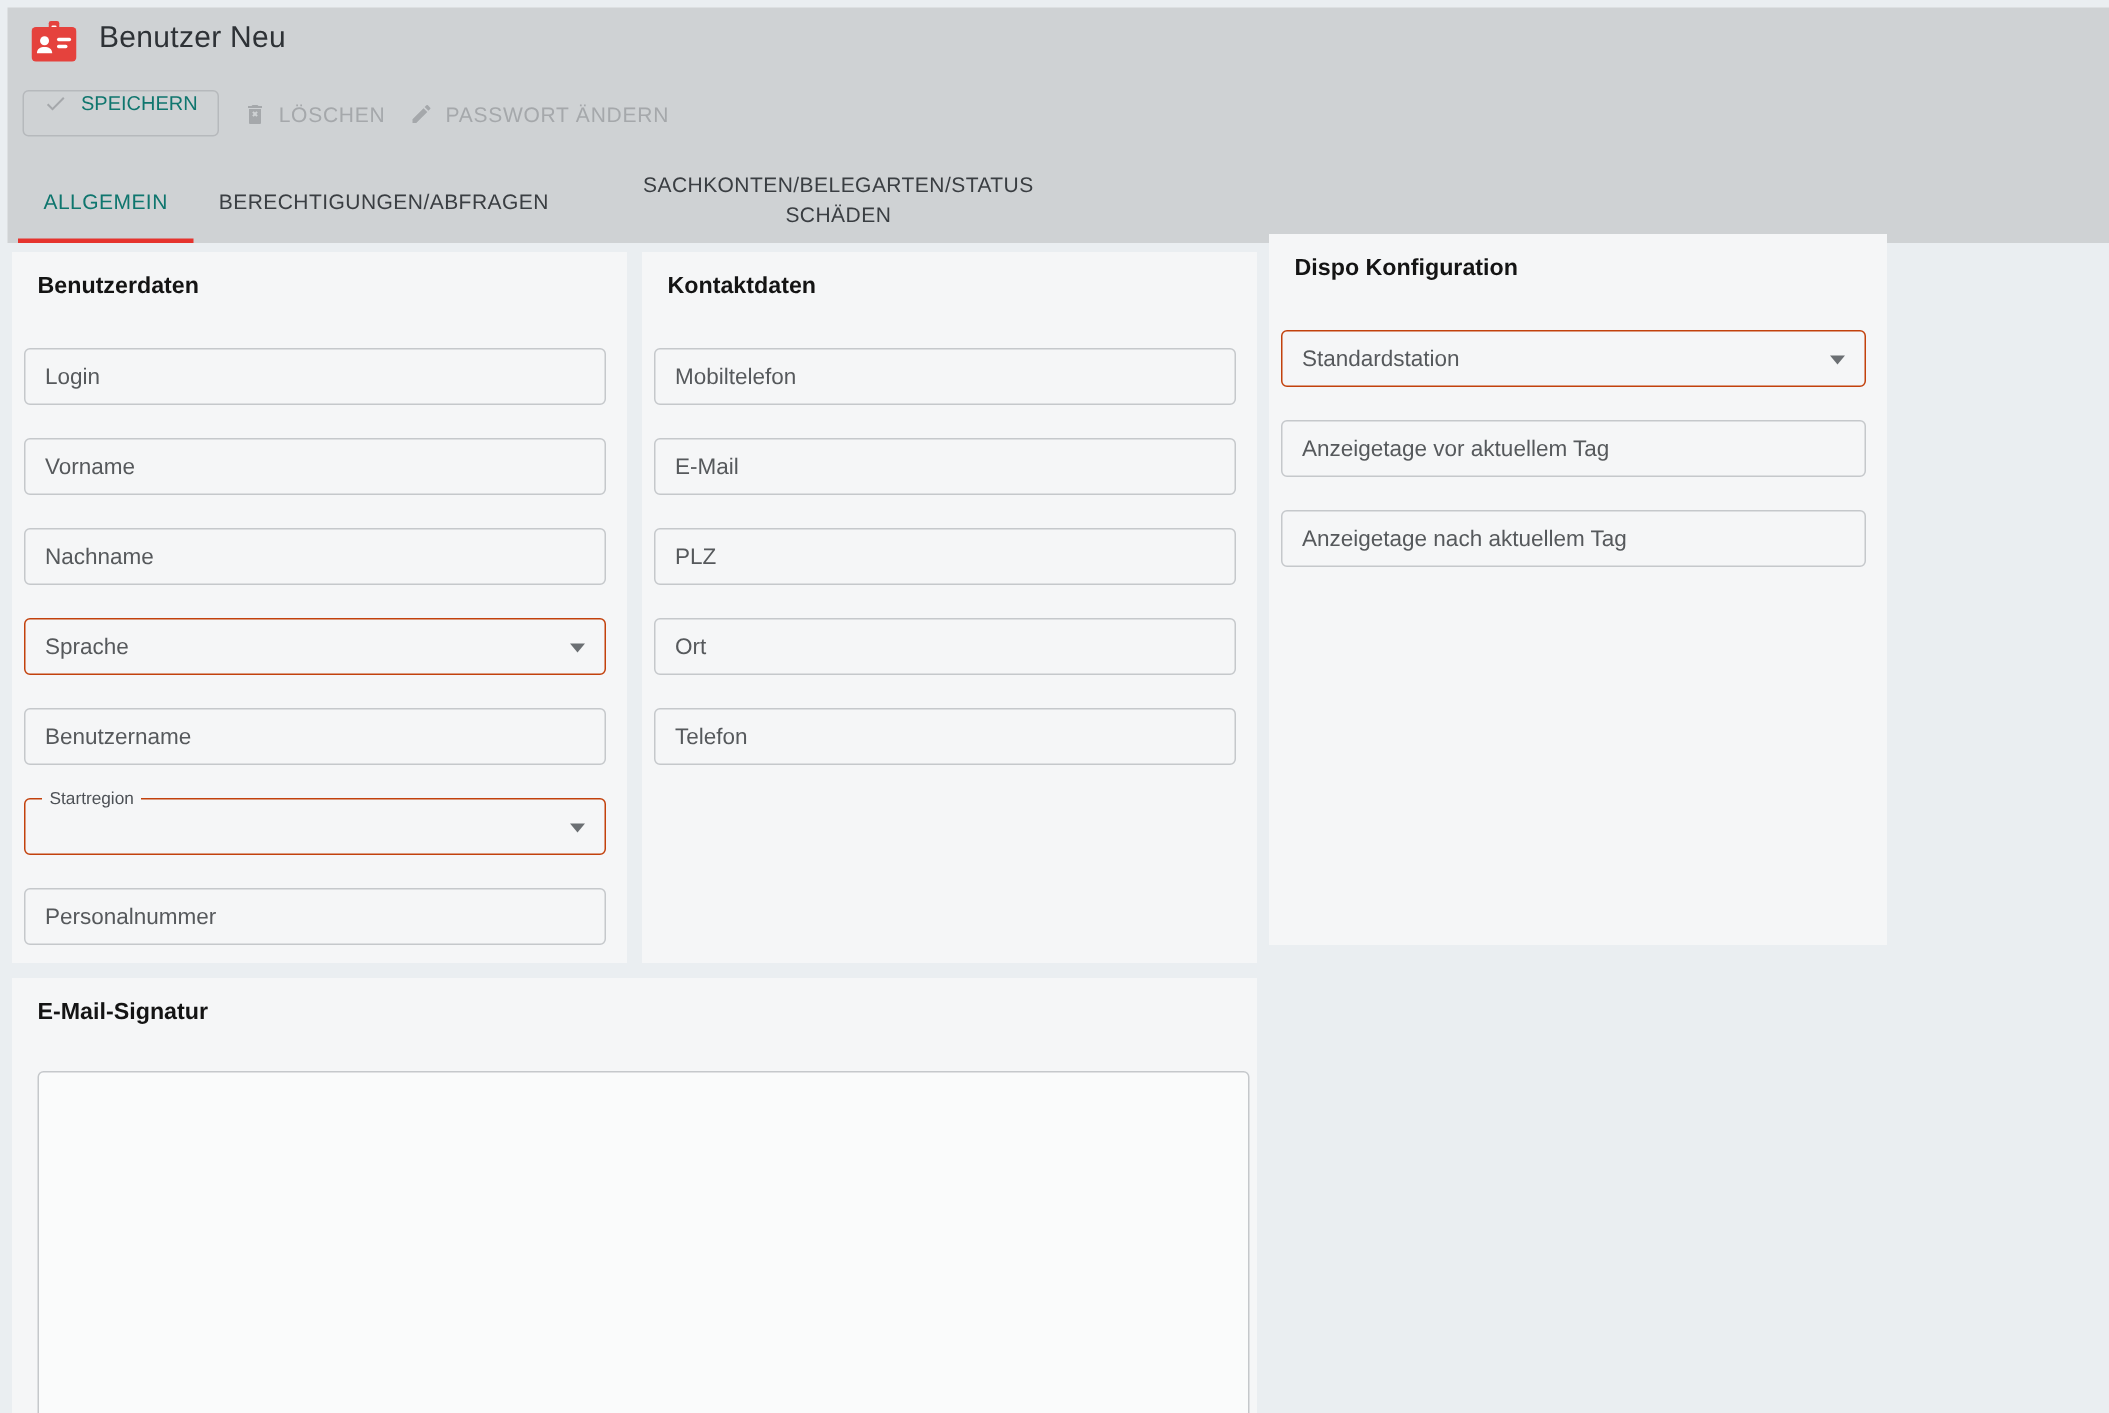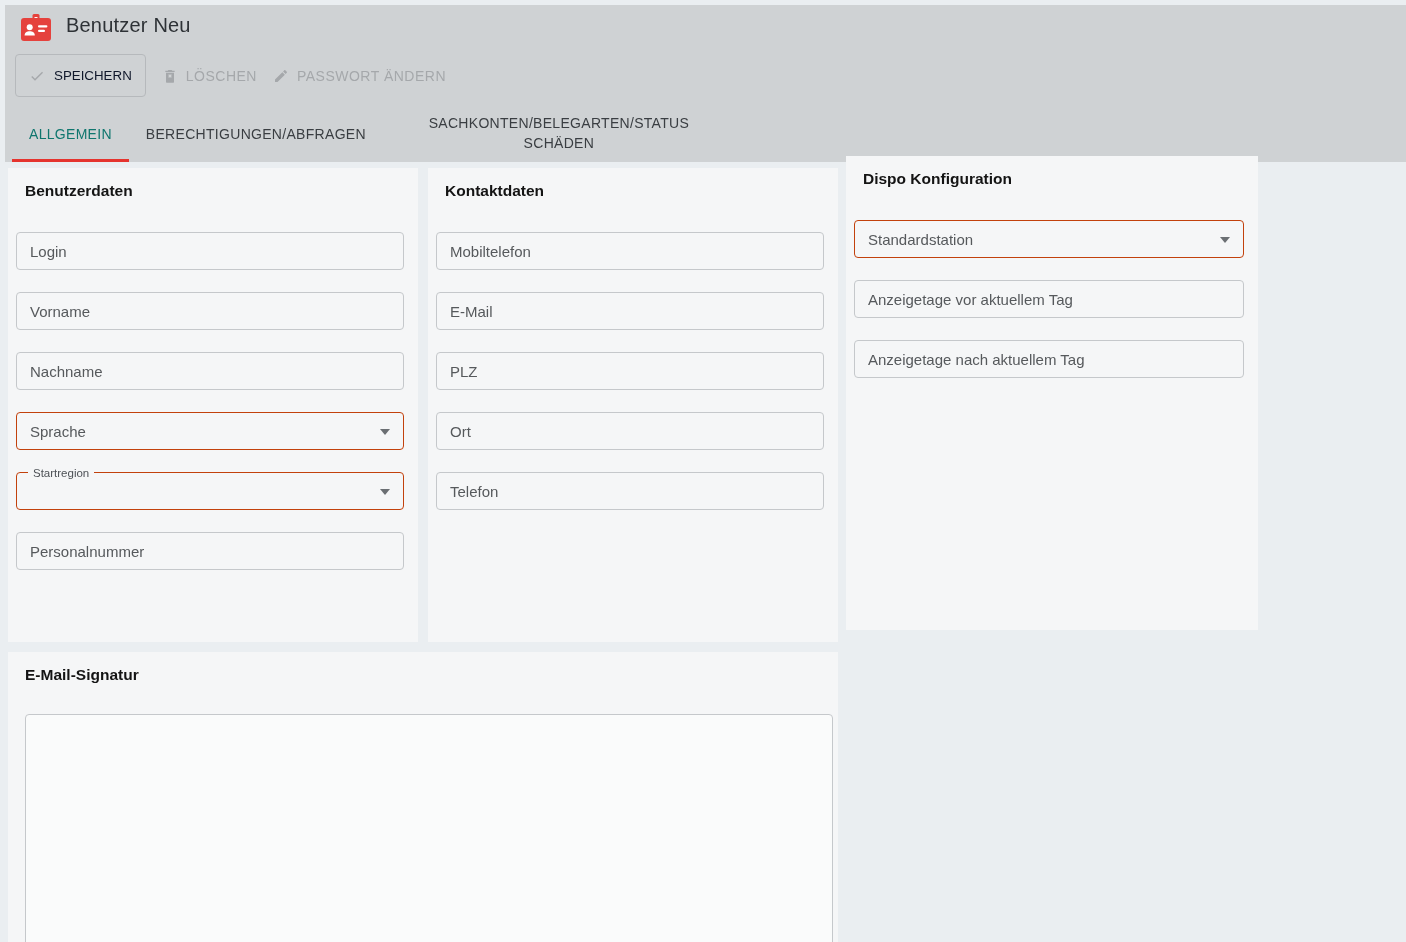--- a/index.html
+++ b/index.html
@@ -21,24 +21,24 @@
   }
   .app-icon { width:30px; height:28px; display:block; }
   .page-title { font-size:20px; color:#2e3236; letter-spacing:.2px; }
 
   .toolbar {
     position:absolute; left:10px; top:55px; height:31px;
     display:flex; align-items:center;
     color:#a5a8ab; font-size:14px; letter-spacing:.5px;
   }
   .btn-outlined {
-    display:flex; align-items:center; gap:9px;
-    height:43px; padding:0 13px;
+    display:flex; gap:9px;
+    height:31px; padding:0 13px;
     border:1px solid #b6b9bc; border-radius:4px;
-    color:#0f172a; background:transparent; cursor:default;
+    color:#0f766e; background:transparent; cursor:default;
   }
   .tool-item {
     display:flex; align-items:center; gap:8px;
     margin-left:16px; cursor:default;
   }
   .tool-icon { width:16px; height:16px; fill:#a5a8ab; flex:none; }
 
   
   .tabs {
     position:absolute; left:7px; bottom:0; height:57px;
@@ -170,20 +170,23 @@
     <div class="field">
       <input class="text-input" placeholder="Nachname" style="">
     </div>
     <div class="field">
       <div class="select-box">
         <span>Sprache</span>
         <span class="dd-arrow"></span>
       </div>
     </div>
     <div class="field">
+      <input class="text-input" placeholder="Benutzername" style="">
+    </div>
+    <div class="field">
       <div class="select-box">
         <span class="notch-label">Startregion</span>
         <span class="dd-arrow"></span>
       </div>
     </div>
     <div class="field">
       <input class="text-input" placeholder="Personalnummer" style="">
     </div>
   </div>
 </div>

